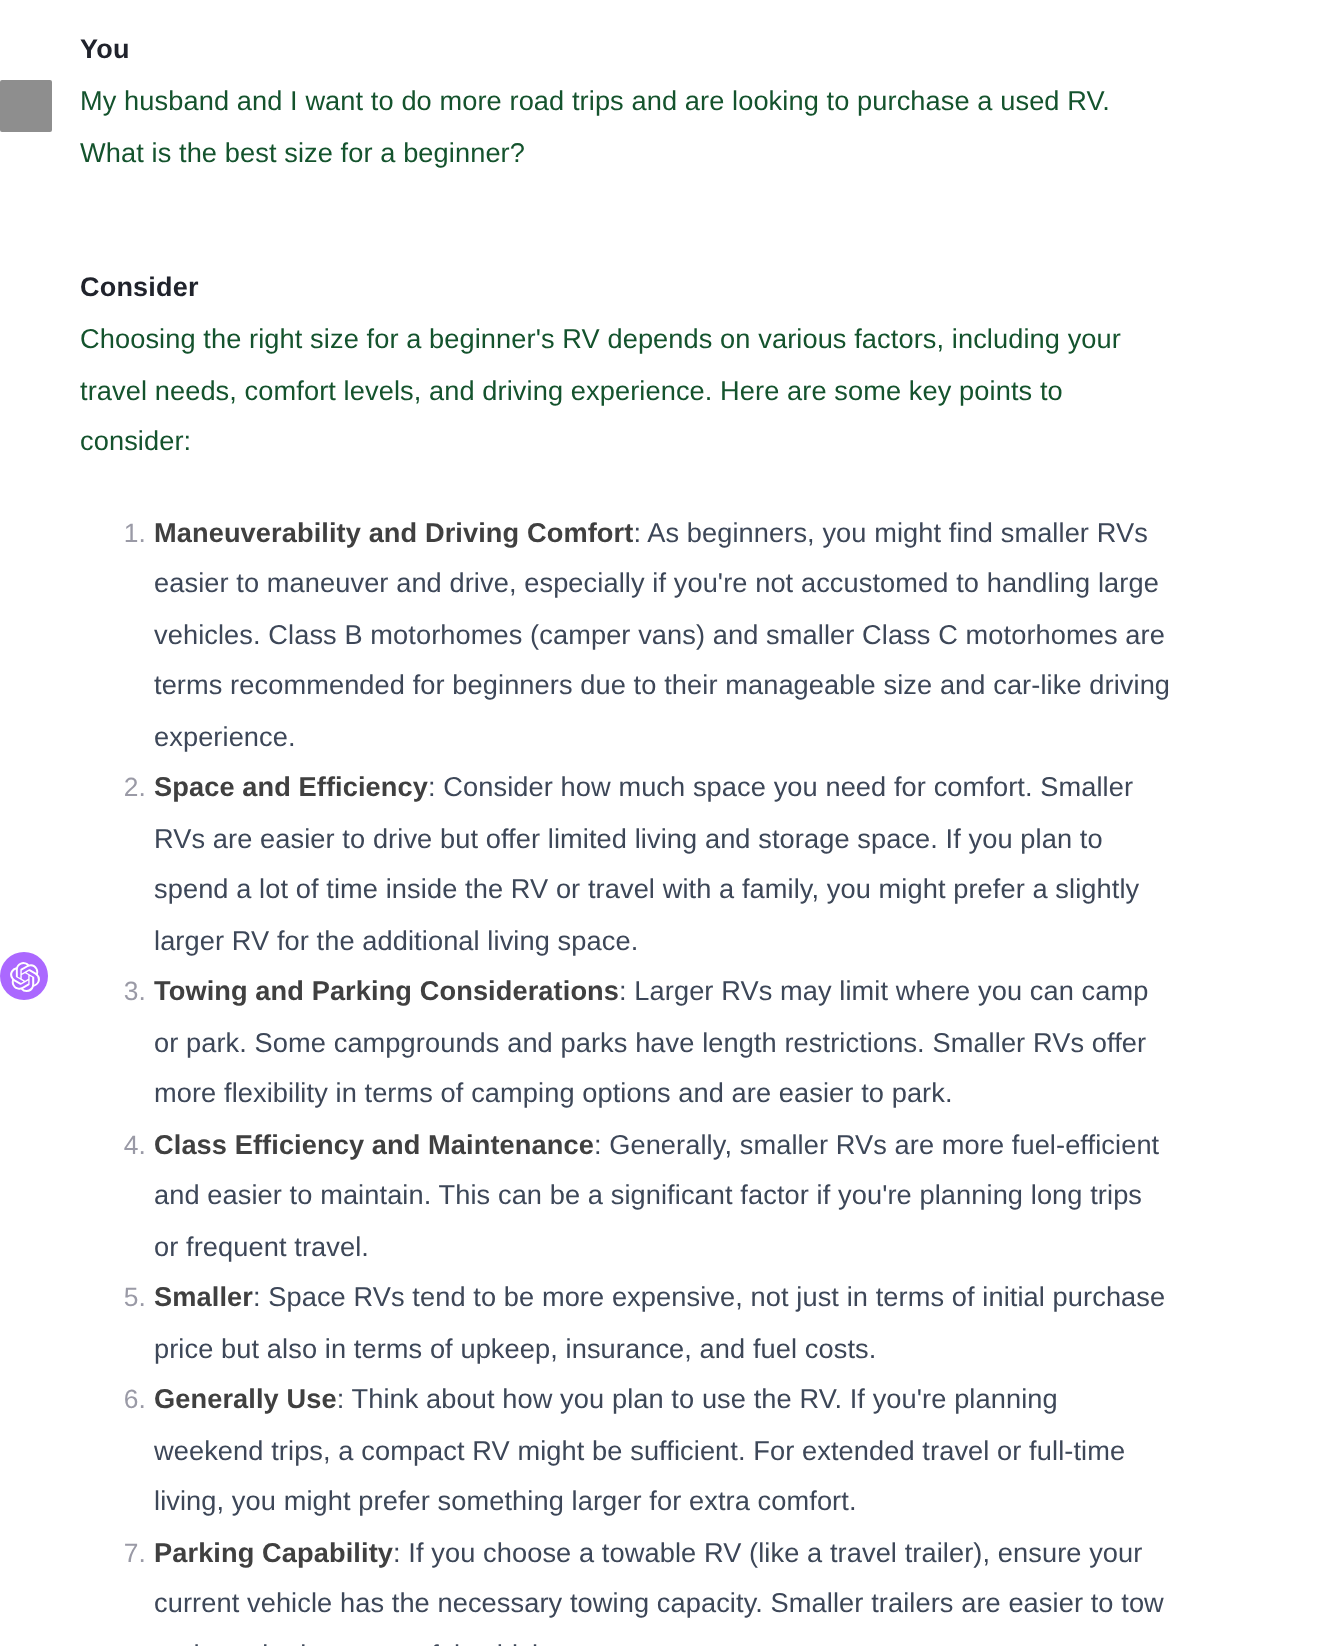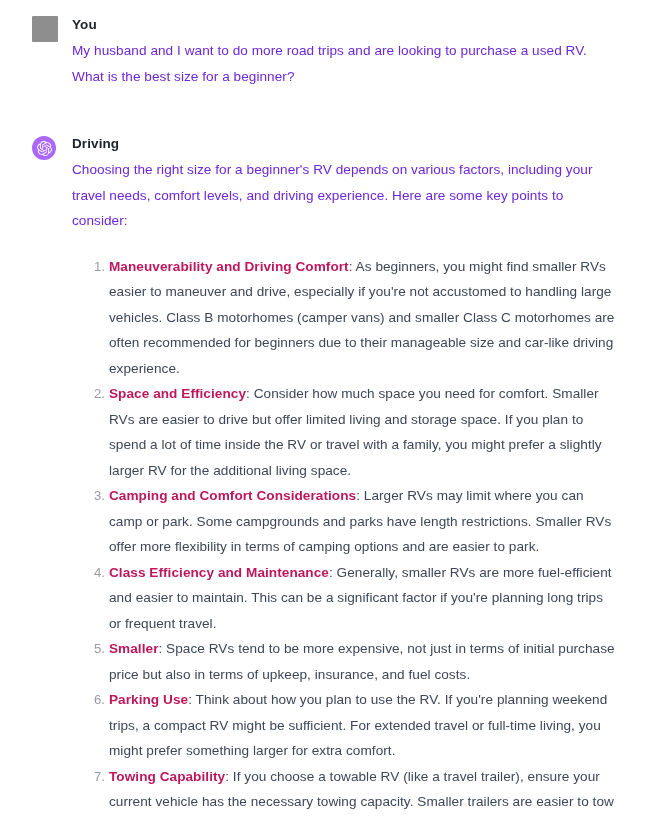--- a/index.html
+++ b/index.html
@@ -16,22 +16,21 @@
   }
 
   .conversation {
     width: 671px;
     padding-top: 16px;
     box-sizing: border-box;
   }
 
   .message {
     display: flex;
-    align-items: flex-start;
-    padding-left: 32px;
+    align-items: center;
     padding-right: 24px;
     box-sizing: border-box;
   }
 
   .message.user-message { padding-bottom: 0; }
   .message.assistant-message { margin-top: 46px; }
 
   
   .avatar {
     flex: 0 0 auto;
@@ -68,21 +67,21 @@
     font-weight: bold;
     color: #20232c;
     line-height: 18px;
     letter-spacing: 0.1px;
     margin-bottom: 4px;
   }
 
   .para {
     font-size: 13.6px;
     line-height: 25.5px;
-    color: #6d28d9;
+    color: #14532d;
     margin: 0;
     letter-spacing: 0.05px;
   }
 
   .assistant-intro { margin-bottom: 16px; }
 
   
   ol.key-points {
     margin: 20px 0 0 0;
     padding: 0 0 0 37px;
@@ -105,21 +104,21 @@
     top: 0;
     width: 18px;
     text-align: right;
     color: #9a9aa6;
     font-size: 13.2px;
     line-height: 25.5px;
     font-weight: normal;
   }
   ol.key-points > li .term {
     font-weight: bold;
-    color: #be185d;
+    color: #404040;
   }
 </style>
 </head>
 <body>
 
 <div class="conversation">
 
   <div class="message user-message">
     <div class="avatar avatar-user"></div>
     <div class="msg-body">
@@ -128,42 +127,42 @@
     </div>
   </div>
 
   <div class="message assistant-message">
     <div class="avatar avatar-assistant">
       <svg width="15" height="15" viewBox="0 0 24 24" aria-hidden="true">
         <path fill="#ffffff" d="M22.28 9.82a5.98 5.98 0 0 0-.52-4.91 6.05 6.05 0 0 0-6.51-2.9A6.07 6.07 0 0 0 4.98 4.18a5.98 5.98 0 0 0-4 2.9 6.05 6.05 0 0 0 .75 7.1 5.98 5.98 0 0 0 .51 4.91 6.05 6.05 0 0 0 6.52 2.9A5.98 5.98 0 0 0 13.26 24a6.05 6.05 0 0 0 5.77-4.21 5.98 5.98 0 0 0 4-2.9 6.05 6.05 0 0 0-.75-7.07Zm-9.02 12.6a4.48 4.48 0 0 1-2.88-1.04l.14-.08 4.78-2.76a.79.79 0 0 0 .39-.68v-6.74l2.02 1.17a.07.07 0 0 1 .04.05v5.58a4.5 4.5 0 0 1-4.49 4.5ZM3.6 18.3a4.47 4.47 0 0 1-.54-3.01l.14.09 4.79 2.76a.77.77 0 0 0 .78 0l5.84-3.37v2.33a.08.08 0 0 1-.03.06L9.74 19.95a4.5 4.5 0 0 1-6.14-1.64ZM2.34 7.9a4.48 4.48 0 0 1 2.35-1.97V11.6a.77.77 0 0 0 .38.67l5.82 3.36-2.02 1.17a.08.08 0 0 1-.07 0L3.95 14a4.5 4.5 0 0 1-1.61-6.1Zm16.6 3.87-5.83-3.4L15.13 7.2a.08.08 0 0 1 .07 0l4.85 2.8a4.49 4.49 0 0 1-.67 8.1v-5.67a.8.8 0 0 0-.44-.67Zm2.01-3.03-.14-.09-4.78-2.79a.78.78 0 0 0-.79 0L9.4 9.23V6.9a.07.07 0 0 1 .03-.06l4.85-2.8a4.49 4.49 0 0 1 6.67 4.65ZM8.3 12.86l-2.02-1.16a.08.08 0 0 1-.04-.06V6.07a4.49 4.49 0 0 1 7.36-3.45l-.14.08-4.78 2.76a.79.79 0 0 0-.4.68v6.72Zm1.1-2.37 2.6-1.5 2.61 1.5v3l-2.6 1.5-2.61-1.5v-3Z"></path>
       </svg>
     </div>
     <div class="msg-body">
-      <div class="author">Driving</div>
+      <div class="author">Consider</div>
       <p class="para assistant-intro">Choosing the right size for a beginner's RV depends on various factors, including your travel needs, comfort levels, and driving experience. Here are some key points to consider:</p>
 
       <ol class="key-points">
         <li>
-          <span class="term">Maneuverability and Driving Comfort</span><span>: As beginners, you might find smaller RVs easier to maneuver and drive, especially if you're not accustomed to handling large vehicles. Class B motorhomes (camper vans) and smaller Class C motorhomes are often recommended for beginners due to their manageable size and car-like driving experience.</span>
+          <span class="term">Maneuverability and Driving Comfort</span><span>: As beginners, you might find smaller RVs easier to maneuver and drive, especially if you're not accustomed to handling large vehicles. Class B motorhomes (camper vans) and smaller Class C motorhomes are terms recommended for beginners due to their manageable size and car-like driving experience.</span>
         </li>
         <li>
           <span class="term">Space and Efficiency</span><span>: Consider how much space you need for comfort. Smaller RVs are easier to drive but offer limited living and storage space. If you plan to spend a lot of time inside the RV or travel with a family, you might prefer a slightly larger RV for the additional living space.</span>
         </li>
         <li>
-          <span class="term">Camping and Comfort Considerations</span><span>: Larger RVs may limit where you can camp or park. Some campgrounds and parks have length restrictions. Smaller RVs offer more flexibility in terms of camping options and are easier to park.</span>
+          <span class="term">Towing and Parking Considerations</span><span>: Larger RVs may limit where you can camp or park. Some campgrounds and parks have length restrictions. Smaller RVs offer more flexibility in terms of camping options and are easier to park.</span>
         </li>
         <li>
           <span class="term">Class Efficiency and Maintenance</span><span>: Generally, smaller RVs are more fuel-efficient and easier to maintain. This can be a significant factor if you're planning long trips or frequent travel.</span>
         </li>
         <li>
           <span class="term">Smaller</span><span>: Space RVs tend to be more expensive, not just in terms of initial purchase price but also in terms of upkeep, insurance, and fuel costs.</span>
         </li>
         <li>
-          <span class="term">Parking Use</span><span>: Think about how you plan to use the RV. If you're planning weekend trips, a compact RV might be sufficient. For extended travel or full-time living, you might prefer something larger for extra comfort.</span>
+          <span class="term">Generally Use</span><span>: Think about how you plan to use the RV. If you're planning weekend trips, a compact RV might be sufficient. For extended travel or full-time living, you might prefer something larger for extra comfort.</span>
         </li>
         <li>
-          <span class="term">Towing Capability</span><span>: If you choose a towable RV (like a travel trailer), ensure your current vehicle has the necessary towing capacity. Smaller trailers are easier to tow and require less powerful vehicles.</span>
+          <span class="term">Parking Capability</span><span>: If you choose a towable RV (like a travel trailer), ensure your current vehicle has the necessary towing capacity. Smaller trailers are easier to tow and require less powerful vehicles.</span>
         </li>
       </ol>
     </div>
   </div>
 
 </div>
 
 </body></html>

